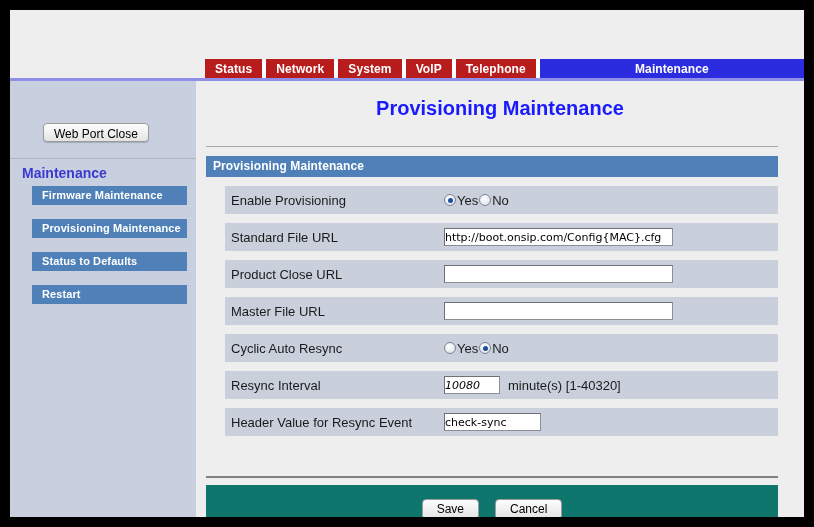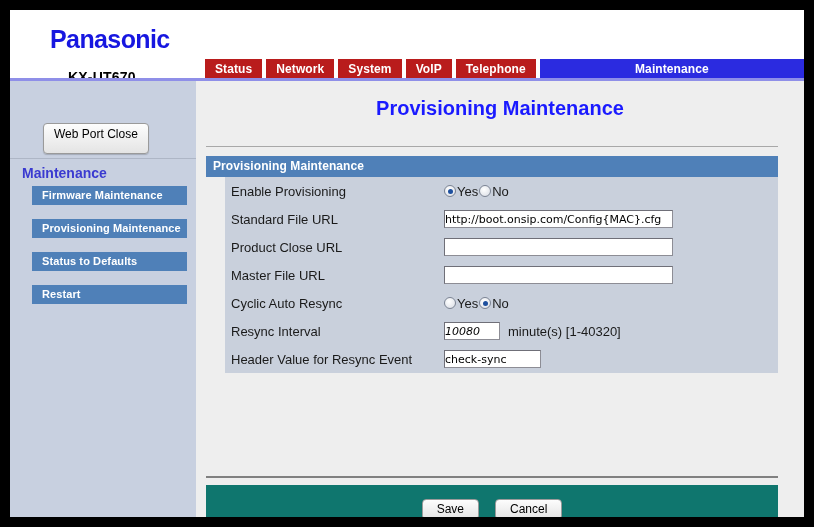--- a/index.html
+++ b/index.html
@@ -100,21 +100,21 @@
     left: 0;
     top: 71px;
     width: 186px;
     height: 436px;
     background: #c8d0e0;
   }
   #web-port-close {
     position: absolute;
     left: 33px;
     top: 42px;
-    padding: 3px 10px 12px 10px;
+    padding: 3px 10px 0 10px;
     font-size: 12px;
     color: #000000;
     background: linear-gradient(#fdfdfd, #e4e4e4);
     border: 1px solid #9a9a9a;
     border-radius: 4px;
     cursor: pointer;
     box-shadow: 0 1px 1px rgba(0,0,0,0.18);
     white-space: nowrap;
   }
   #sidebar-divider {
@@ -192,21 +192,21 @@
     color: #ffffff;
     font-size: 12px;
     font-weight: bold;
     padding: 3px 0 4px 7px;
     box-sizing: border-box;
     letter-spacing: 0.1px;
   }
   .form-row {
     display: flex;
     align-items: center;
-    margin-top: 0;
+    margin-top: 9px;
     margin-left: 19px;
     width: 553px;
     min-height: 28px;
     background: #c9d0dc;
     box-sizing: border-box;
   }
   .row-label {
     width: 219px;
     flex: 0 0 219px;
     font-size: 13px;
@@ -312,24 +312,20 @@
     margin: 0 8px;
     cursor: pointer;
     box-shadow: 0 1px 1px rgba(0,0,0,0.18);
   }
 </style>
 </head>
 <body>
 
 <div id="frame">
 
-  <div id="brand-header">
-    <div id="logo">Panasonic</div>
-    <div id="model-name">KX-UT670</div>
-  </div>
 
   <div id="tabbar">
     <div class="tab">Status</div>
     <div class="tab">Network</div>
     <div class="tab">System</div>
     <div class="tab">VoIP</div>
     <div class="tab">Telephone</div>
     <div class="tab active">Maintenance</div>
   </div>
   <div id="tab-underline"></div>

